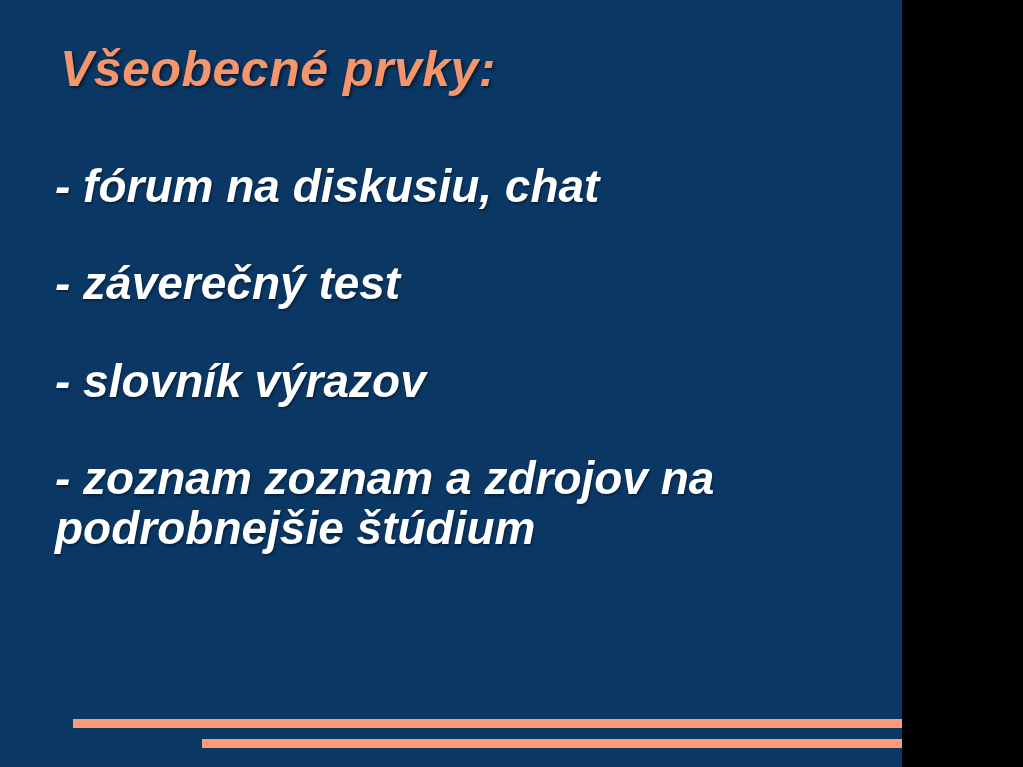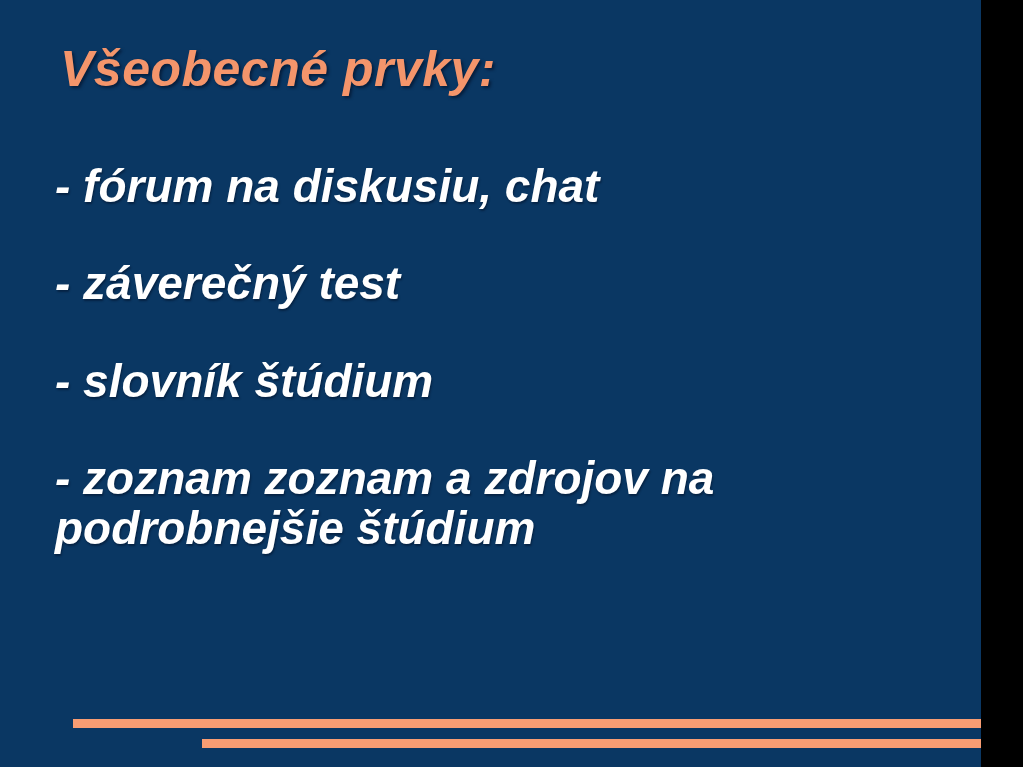--- a/index.html
+++ b/index.html
@@ -2,21 +2,21 @@
 <html style="--bg: #0A3763; --accent: #F89D73; --title: #F4956B; --text: #FFFFFF;"><head>
 <meta charset="utf-8">
 <style>
   html, body {
     margin: 0;
     padding: 0;
     background: #000;
   }
   .slide {
     position: relative;
-    width: 981px;
+    width: 902px;
     height: 767px;
     overflow: hidden;
     background: var(--bg, #0A3763);
     font-family: "Liberation Sans", sans-serif;
   }
   .title {
     position: absolute;
     left: 60px;
     top: 44px;
     margin: 0;
@@ -57,21 +57,21 @@
 </head>
 <body>
 
 <div class="slide">
   <h1 class="title">Všeobecné prvky:</h1>
 
   <p class="bullet b2">- záverečný test</p>
 
   <p class="bullet b1">- fórum na diskusiu, chat</p>
 
-  <p class="bullet b3">- slovník štúdium</p>
+  <p class="bullet b3">- slovník výrazov</p>
 
   <p class="bullet b4">- zoznam zoznam a zdrojov na
 podrobnejšie štúdium</p>
 
   <div class="bar bar-top"></div>
 
   <div class="bar bar-bottom"></div>
 </div>
 
 </body></html>

